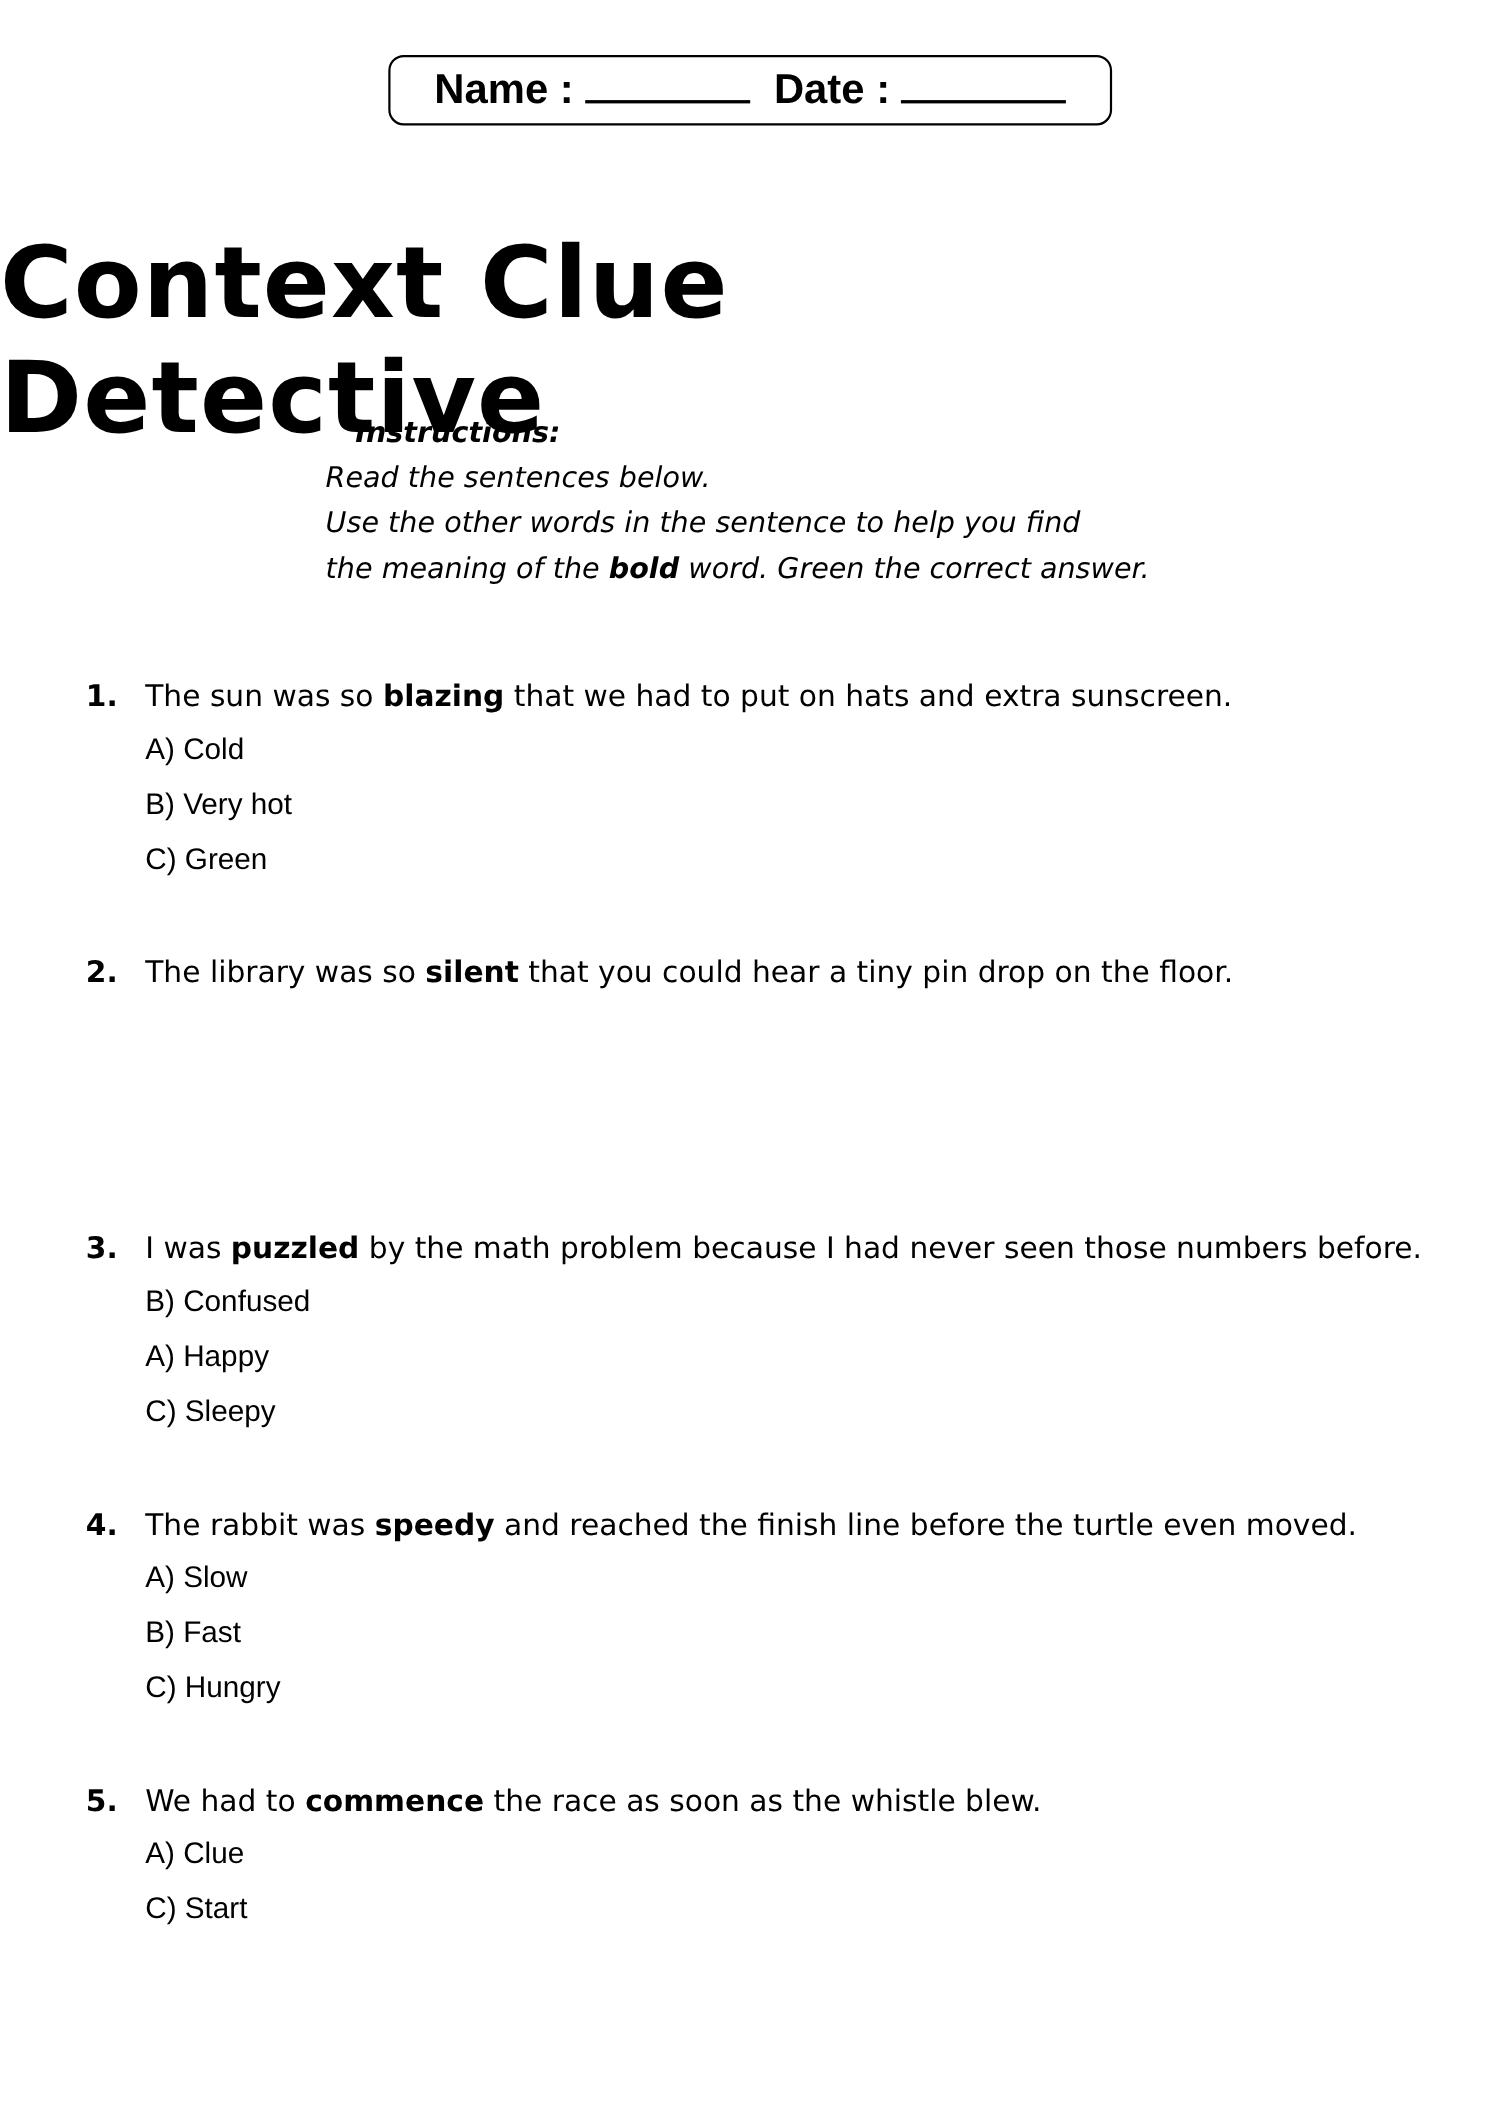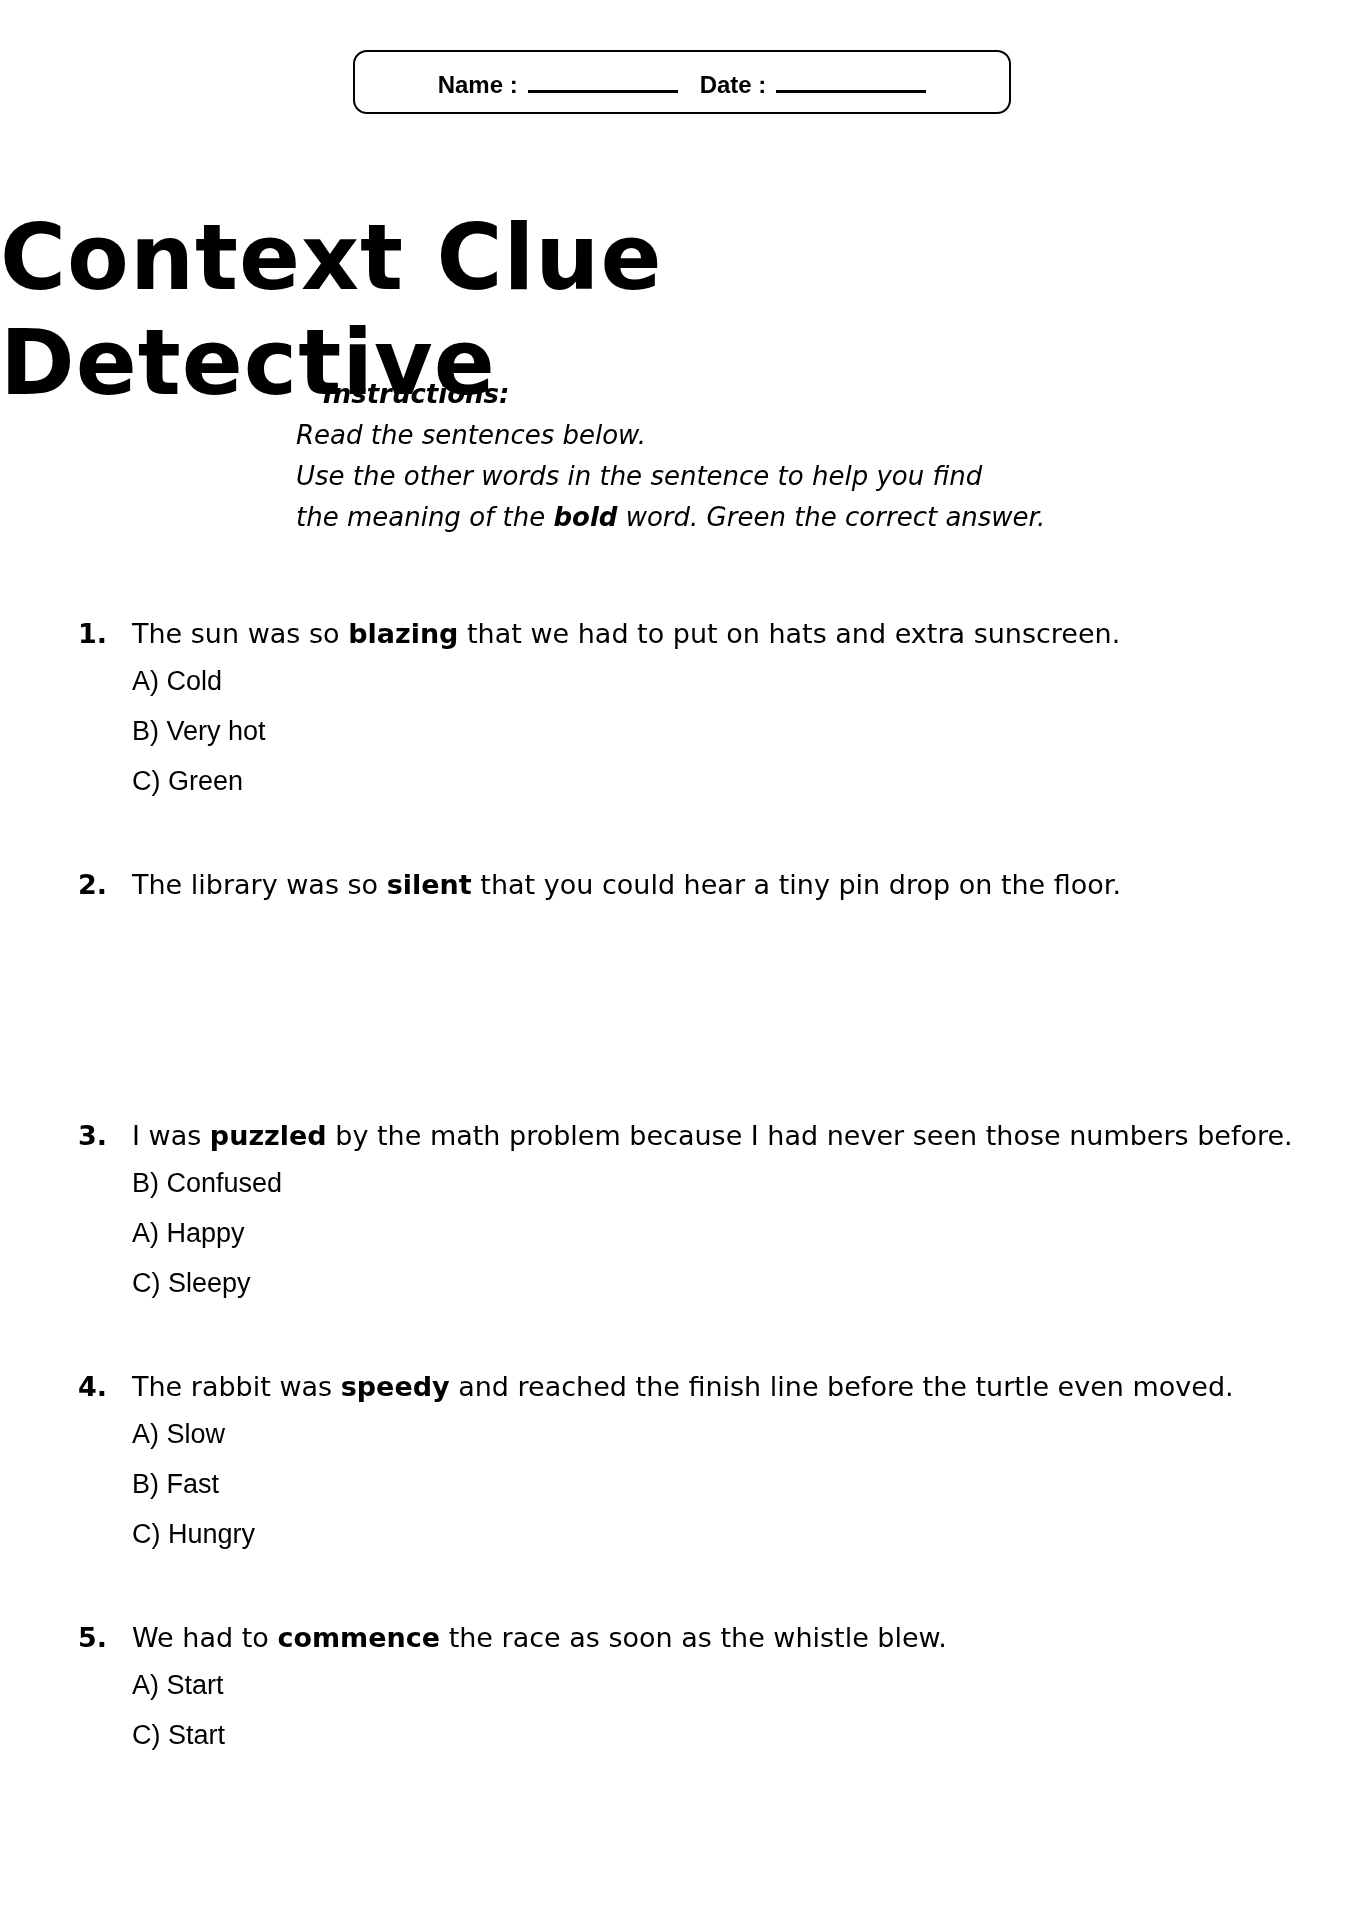--- a/index.html
+++ b/index.html
@@ -4,21 +4,21 @@
 <style>
   html, body { margin: 0; padding: 0; background: #ffffff; }
   body {
     width: 1358px; height: 1920px; position: relative; overflow: hidden;
     font-family: "DejaVu Sans", sans-serif; color: #000;
   }
   .header-box {
     position: absolute; left: 353px; top: 50px; width: 658px; height: 64px;
     border: 2.5px solid #000; border-radius: 14px; box-sizing: border-box;
     display: flex; align-items: center; justify-content: center; gap: 22px;
-    font-family: "Liberation Sans", sans-serif; font-weight: bold; font-size: 24px;
+    font-family: "Liberation Sans", sans-serif; font-weight: bold; font-size: 38px;
   }
   .field { display: flex; align-items: baseline; gap: 10px; }
   .blank { display: inline-block; width: 150px; border-bottom: 3px solid #000; height: 24px; }
   .title {
     position: absolute; left: 0; top: 205px; width: 1162px; text-align: left;
     font-family: "DejaVu Sans", sans-serif; font-weight: bold; font-size: 90px;
     letter-spacing: 1px;
   }
   .instructions {
     position: absolute; left: 296px; top: 374px; width: 820px;
@@ -104,17 +104,17 @@
       <div class="option">C) Hungry</div>
     </div>
   </div>
 
   <div class="question">
     <div class="q-line">
       <span class="q-num">5.</span>
       <span class="q-text"><span>We had to </span><b>commence</b><span> the race as soon as the whistle blew.</span></span>
     </div>
     <div class="options">
-      <div class="option">A) Start</div>
+      <div class="option">A) Clue</div>
       <div class="option">C) Start</div>
     </div>
   </div>
 </div>
 
 </body></html>

